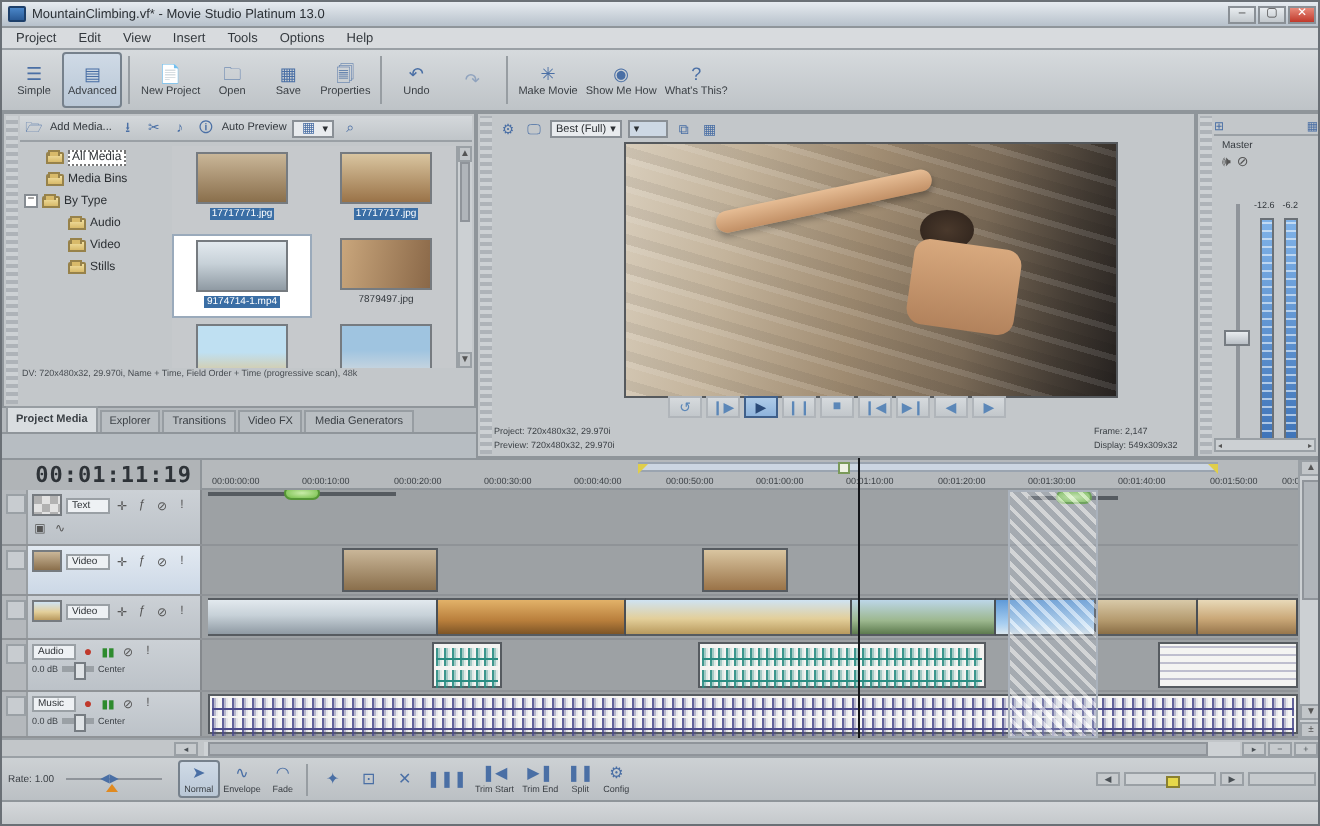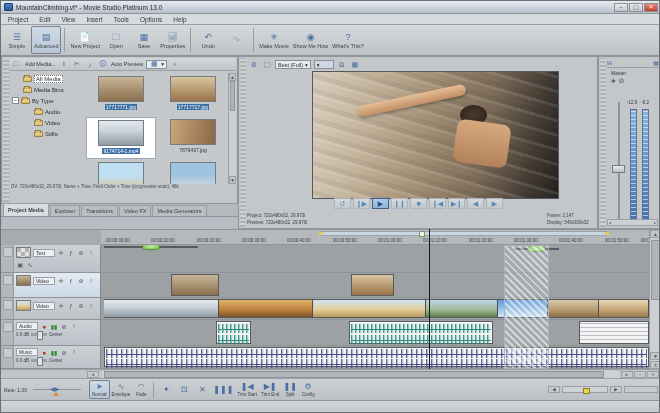--- a/index.html
+++ b/index.html
@@ -405,20 +405,21 @@
     </div>
     <div class="meter" style="left:31px"></div>
     <div class="meter" style="left:43px"></div>
     <div class="mx-scroll">
       <span>◂</span>
       <span>▸</span>
     </div>
   </div>
 
   <div class="abs timeline">
+    <div class="tcdisp">00:01:11:19</div>
     <div class="ruler">
       <div class="loopbar">
         <span class="looptri" style="left:-1px;border-right:5px solid transparent"></span>
         <span class="looptri" style="right:-1px;border-left:5px solid transparent"></span>
       </div>
       <div class="marker-tag"></div>
       <span class="rlabel" style="left:5px">00:00:00:00</span>
       <span class="rlabel" style="left:50px">00:00:10:00</span>
       <span class="rlabel" style="left:96px">00:00:20:00</span>
       <span class="rlabel" style="left:141px">00:00:30:00</span>

